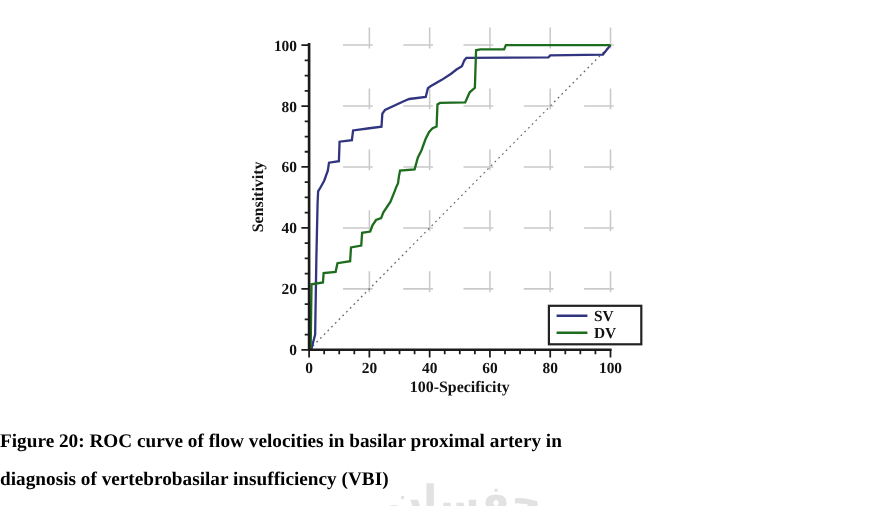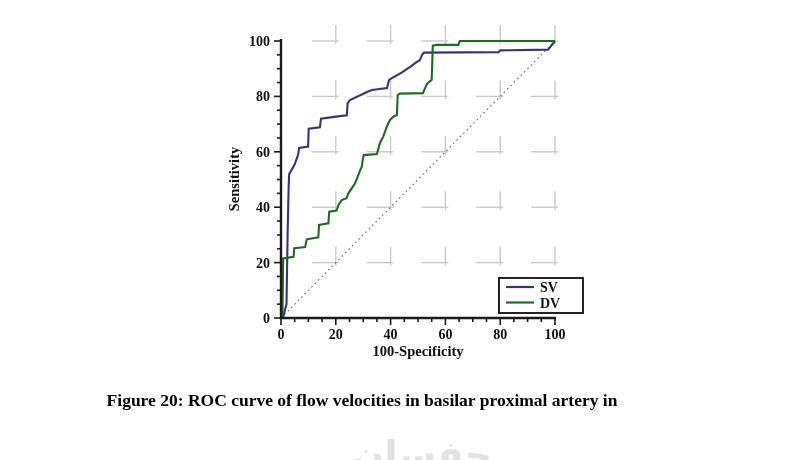--- a/index.html
+++ b/index.html
@@ -31,21 +31,20 @@
   }
   .legend-label {
     font-size: 14px;
     font-weight: bold;
   }
   #caption {
     position: absolute;
     top: 383px;
     left: 0;
     width: 724px;
-    text-align: center;
     font-weight: bold;
     font-size: 17.5px;
     line-height: 35px;
     color: #000000;
     z-index: 2;
   }
   #caption .cap-line {
     white-space: nowrap;
   }
   #watermark {
@@ -189,13 +188,14 @@
       <line x1="281" y1="287.5" x2="309" y2="287.5" stroke-width="2.2" stroke="#1e6c1e"></line>
       <text class="legend-label" x="315" y="292.5">DV</text>
     </g>
   </svg>
 </div>
 
 <div id="watermark">حفسان</div>
 
 <div id="caption">
   <div class="cap-line">Figure 20: ROC curve of flow velocities in basilar proximal artery in</div>
+  <div class="cap-line">diagnosis of vertebrobasilar insufficiency (VBI)</div>
 </div>
 
 </body></html>

